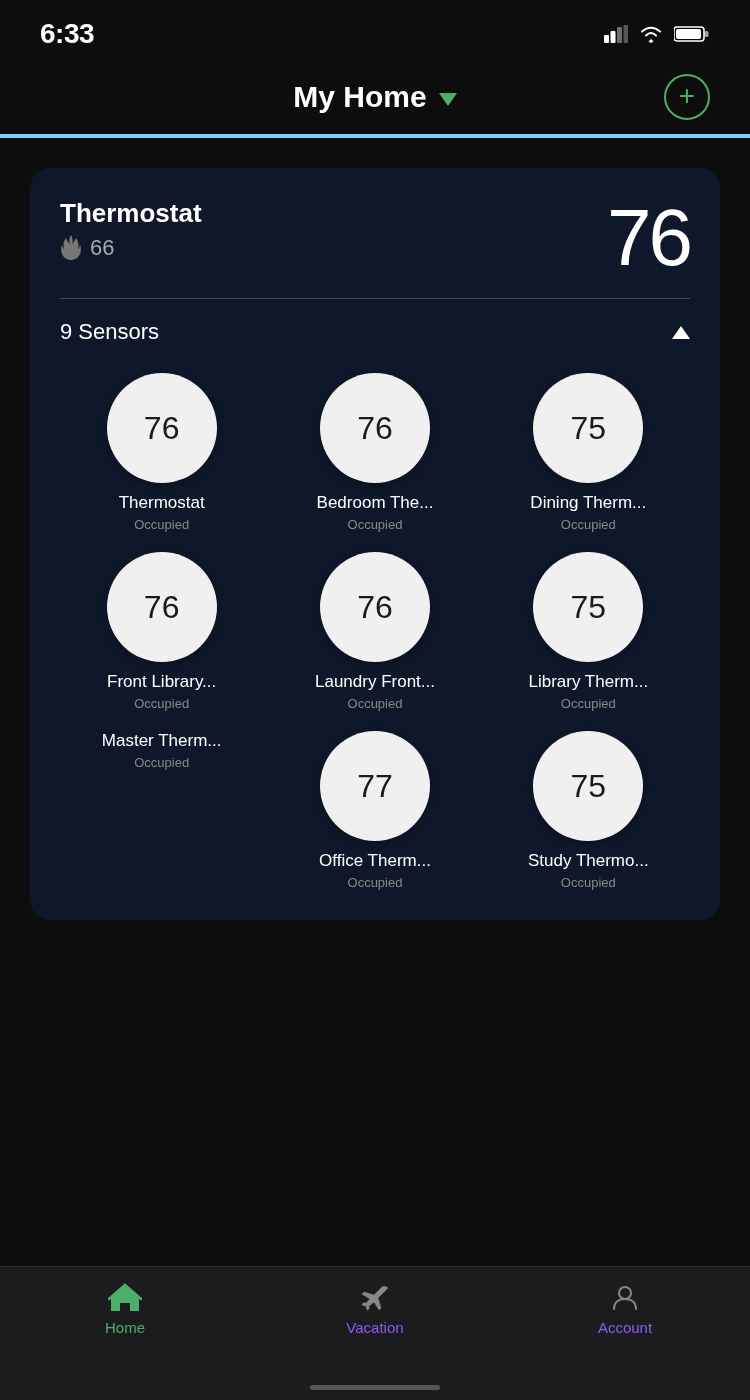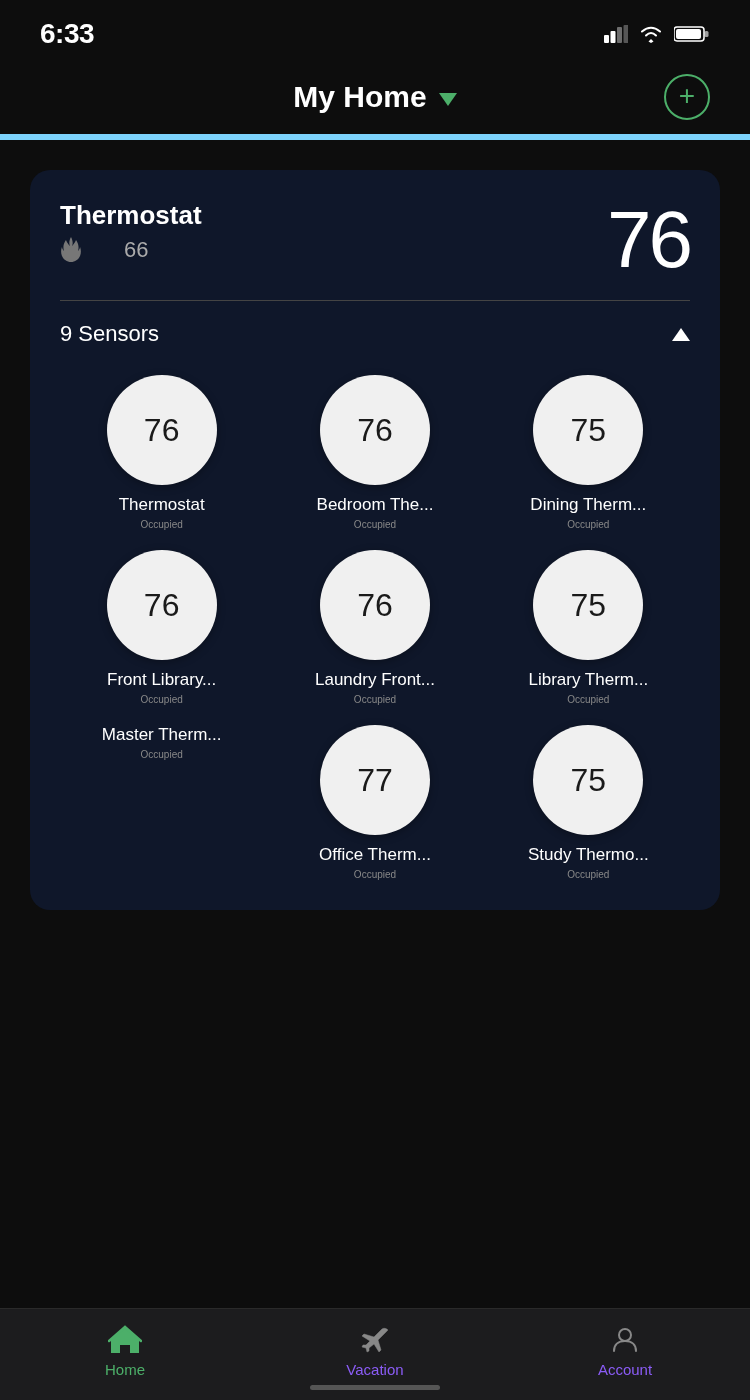--- a/index.html
+++ b/index.html
@@ -37,21 +37,21 @@
       gap: 10px;
     }
 
     
     .header {
       display: flex;
       justify-content: center;
       align-items: center;
       padding: 20px 40px;
       position: relative;
-      border-bottom: 6px solid #7dd3fc;
+      border-bottom: 4px solid #7dd3fc;
     }
 
     .header-title-group {
       display: flex;
       align-items: center;
       gap: 12px;
       cursor: pointer;
     }
 
     .header-title {
@@ -125,21 +125,20 @@
       display: flex;
       align-items: center;
       gap: 8px;
       margin-top: 6px;
     }
 
     .heat-temp {
       font-size: 22px;
       color: #aaaaaa;
       font-weight: 400;
-      margin-left: 34px;
     }
 
     .thermostat-temp-big {
       font-size: 80px;
       font-weight: 300;
       color: #ffffff;
       line-height: 1;
       letter-spacing: -3px;
     }
 
@@ -206,33 +205,33 @@
     }
 
     .sensor-name {
       font-size: 17px;
       color: #ffffff;
       text-align: center;
       font-weight: 400;
     }
 
     .sensor-status {
-      font-size: 10px;
+      font-size: 13px;
       color: #888888;
       text-align: center;
       margin-top: -6px;
     }
 
     
     .bottom-nav {
       position: absolute;
       bottom: 0;
       left: 0;
       right: 0;
-      height: 92px;
+      height: 134px;
       background: #1c1c1e;
       border-top: 1px solid #2a2a2a;
       display: flex;
       align-items: flex-start;
       padding-top: 16px;
     }
 
     .nav-item {
       flex: 1;
       display: flex;

